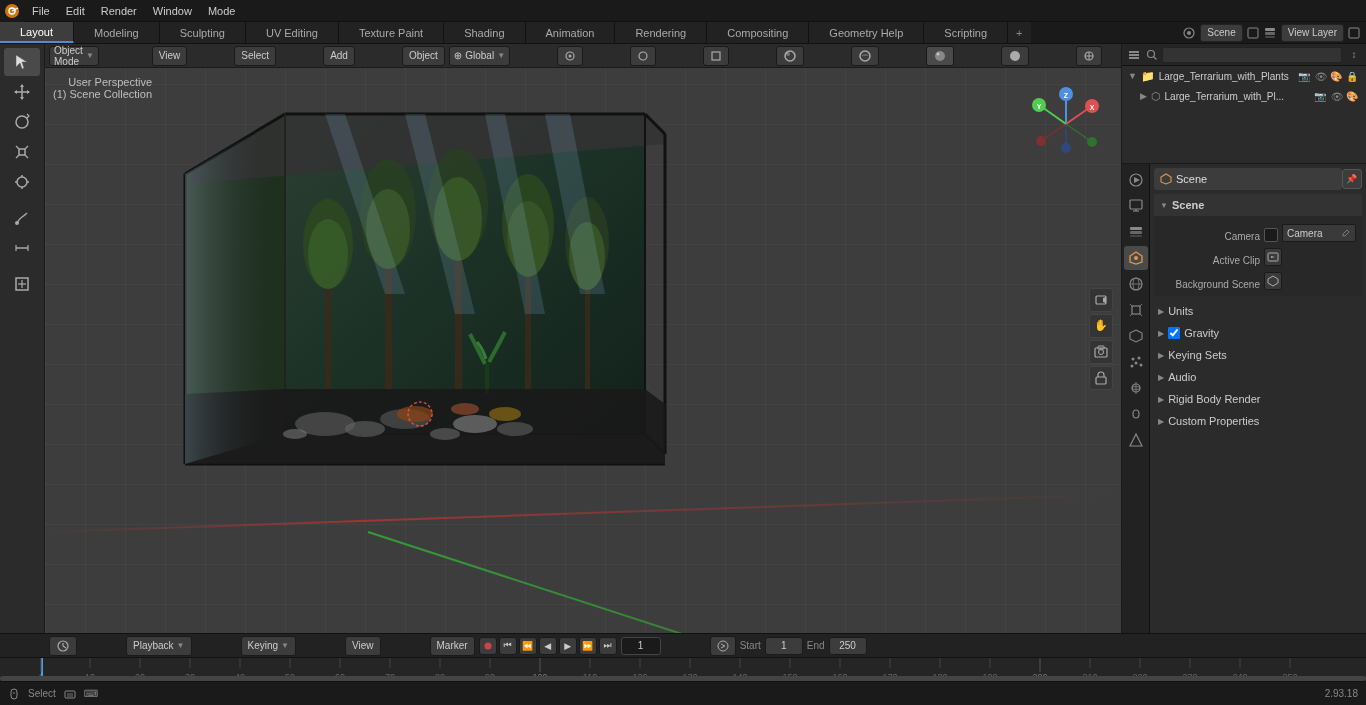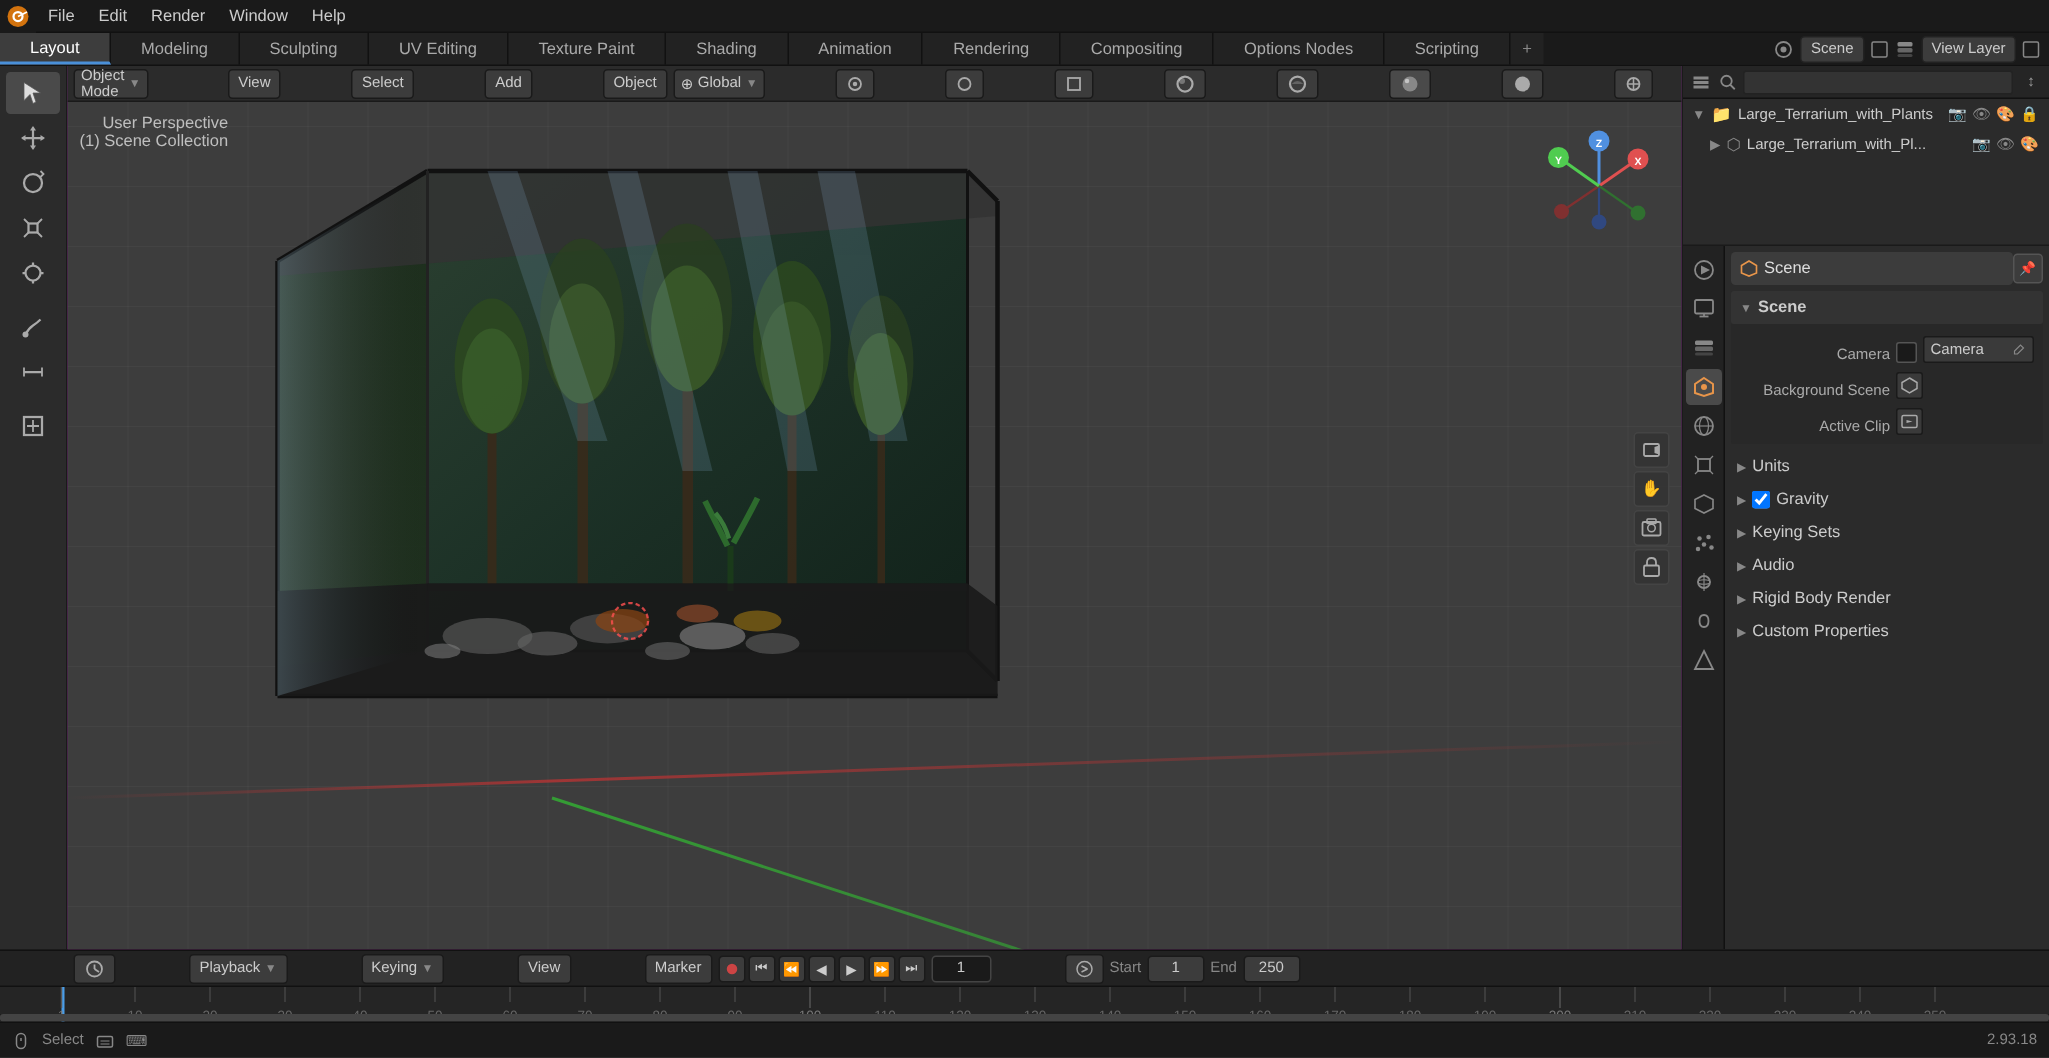--- a/index.html
+++ b/index.html
@@ -123,21 +123,21 @@
       border-radius: 3px;
       cursor: pointer;
       font-size: 14px;
       color: #aaa;
     }
     .sidebar-icon.active { background: #4a4a4a; color: #fff; }
 
     
     .viewport {
       flex: 1;
-      background: #701a75;
+      background: #0f172a;
       position: relative;
       overflow: hidden;
     }
     .viewport-info {
       position: absolute;
       top: 8px;
       left: 8px;
       color: #ccc;
       font-size: 11px;
       pointer-events: none;
@@ -501,35 +501,35 @@
     <svg width="16" height="16" viewBox="0 0 16 16">
       <circle cx="8" cy="8" r="7" fill="#e87d0d" opacity="0.9"></circle>
       <circle cx="8" cy="8" r="3" fill="none" stroke="#fff" stroke-width="1.5"></circle>
       <line x1="8" y1="8" x2="14" y2="5" stroke="#fff" stroke-width="1.2"></line>
     </svg>
   </div>
   <div class="top-menu-item">File</div>
   <div class="top-menu-item">Edit</div>
   <div class="top-menu-item">Render</div>
   <div class="top-menu-item">Window</div>
-  <div class="top-menu-item">Help</div>
+  <div class="top-menu-item">Mode</div>
   <div style="flex:1"></div>
 </div>
 
 <div class="workspace-tabs">
   <div class="workspace-tab active">Layout</div>
   <div class="workspace-tab">Modeling</div>
   <div class="workspace-tab">Sculpting</div>
   <div class="workspace-tab">UV Editing</div>
   <div class="workspace-tab">Texture Paint</div>
   <div class="workspace-tab">Shading</div>
   <div class="workspace-tab">Animation</div>
   <div class="workspace-tab">Rendering</div>
   <div class="workspace-tab">Compositing</div>
-  <div class="workspace-tab">Options Nodes</div>
+  <div class="workspace-tab">Geometry Help</div>
   <div class="workspace-tab">Scripting</div>
   <div class="workspace-tab-add">+</div>
   <div style="flex:1; background:#1a1a1a;"></div>
 
   <div style="display:flex;align-items:center;gap:4px;padding:0 6px;background:#1a1a1a;">
     <svg width="14" height="14" viewBox="0 0 14 14">
       <circle cx="7" cy="7" r="5" fill="none" stroke="#888" stroke-width="1.2"></circle>
       <circle cx="7" cy="7" r="2" fill="#888"></circle>
     </svg>
     <div class="scene-selector">Scene</div>
@@ -1001,34 +1001,34 @@
                 <span class="camera-swatch"></span>
                 <div class="prop-value" style="flex:1;justify-content:space-between;">
                   <span style="color:#ccc;font-size:10px;">Camera</span>
                   <svg width="10" height="10" viewBox="0 0 10 10">
                       <path d="M2,8 L4,8 L8,4 L6,2 L2,6 Z" fill="none" stroke="#888" stroke-width="0.8"></path>
                     </svg>
                 </div>
               </div>
 
               <div class="prop-row">
-                <span class="prop-label">Background Scene</span>
-                <div class="prop-icon-btn">
-                  <svg width="12" height="12" viewBox="0 0 12 12">
-                      <polygon points="6,1 11,4 11,8 6,11 1,8 1,4" fill="none" stroke="#aaa" stroke-width="1"></polygon>
-                    </svg>
-                </div>
-              </div>
-
-              <div class="prop-row">
                 <span class="prop-label">Active Clip</span>
                 <div class="prop-icon-btn">
                   <svg width="12" height="12" viewBox="0 0 12 12">
                       <rect x="1" y="2" width="10" height="8" rx="1" fill="none" stroke="#aaa" stroke-width="1"></rect>
                       <polygon points="4,5 8,6 4,7" fill="#aaa"></polygon>
+                    </svg>
+                </div>
+              </div>
+
+              <div class="prop-row">
+                <span class="prop-label">Background Scene</span>
+                <div class="prop-icon-btn">
+                  <svg width="12" height="12" viewBox="0 0 12 12">
+                      <polygon points="6,1 11,4 11,8 6,11 1,8 1,4" fill="none" stroke="#aaa" stroke-width="1"></polygon>
                     </svg>
                 </div>
               </div>
             </div>
           </div>
 
           <div class="prop-collapse-row">
             <span class="chevron">▶</span>
             <span>Units</span>
           </div>

